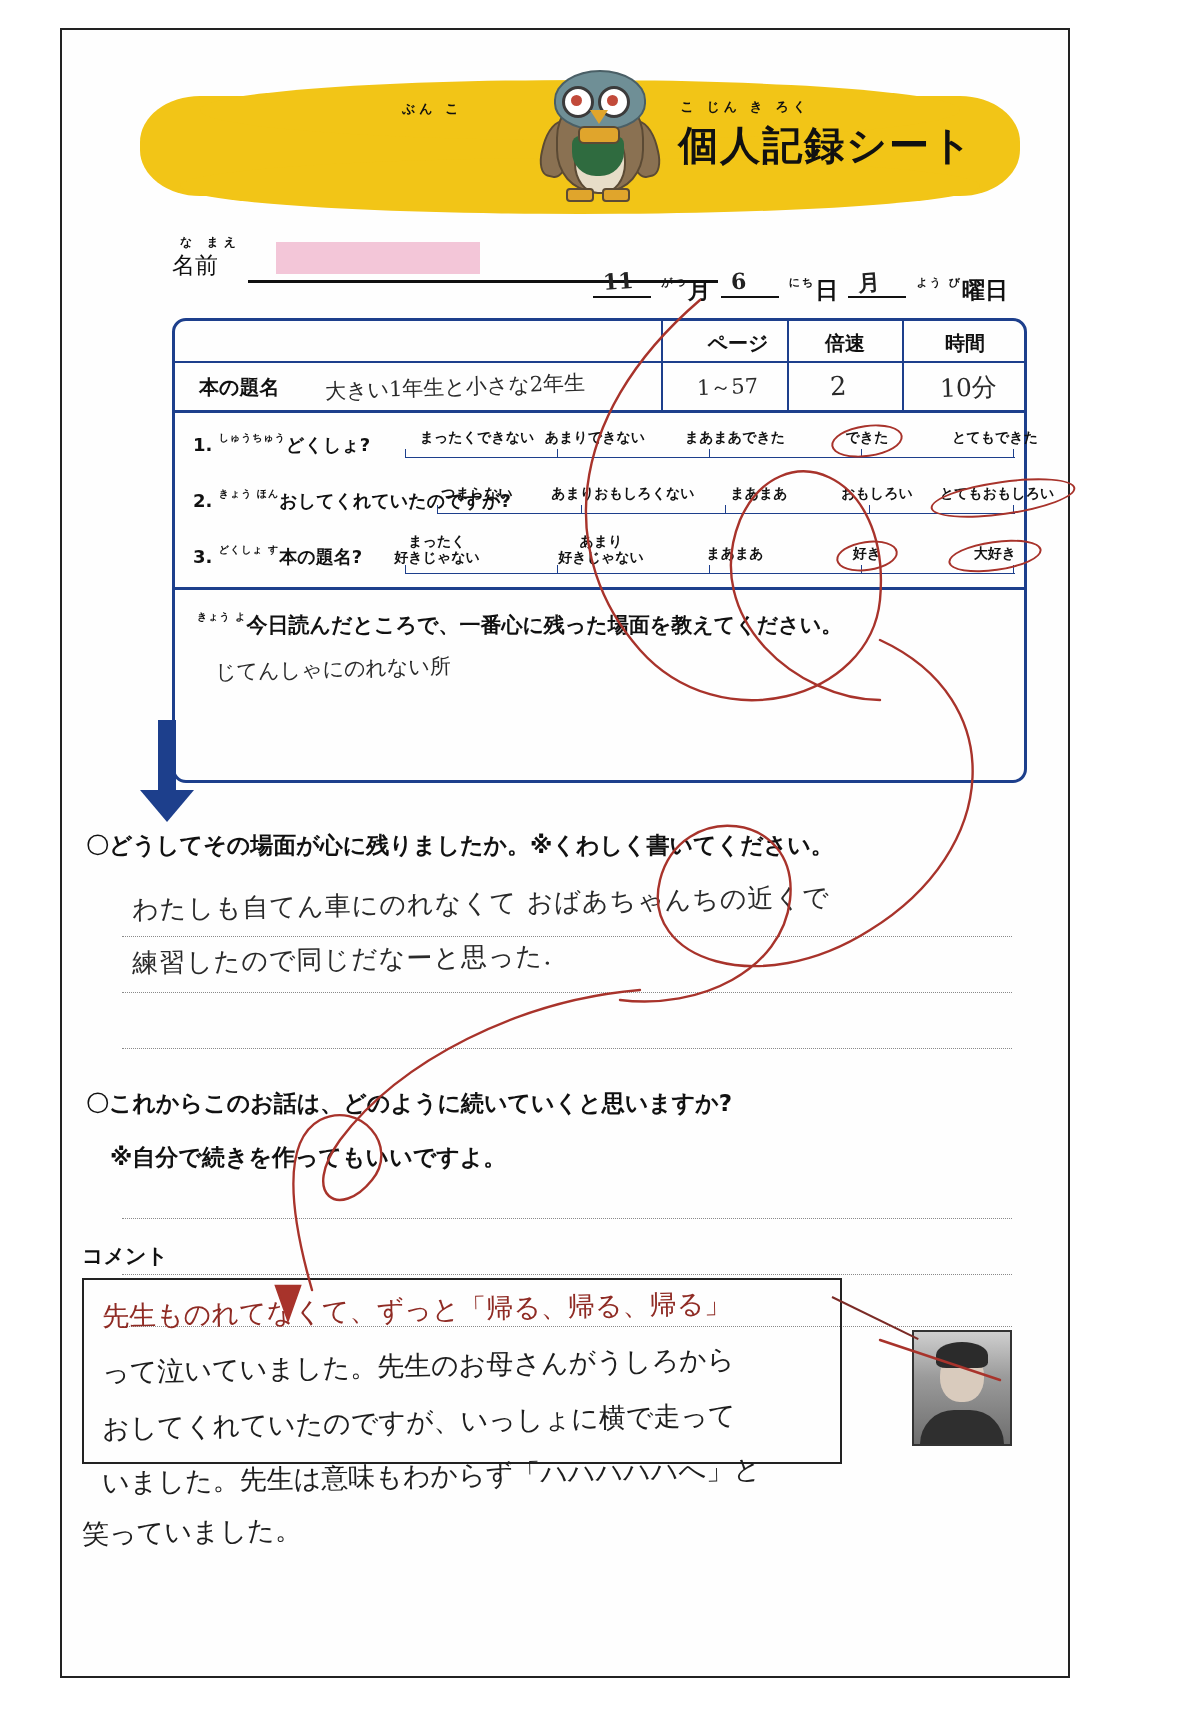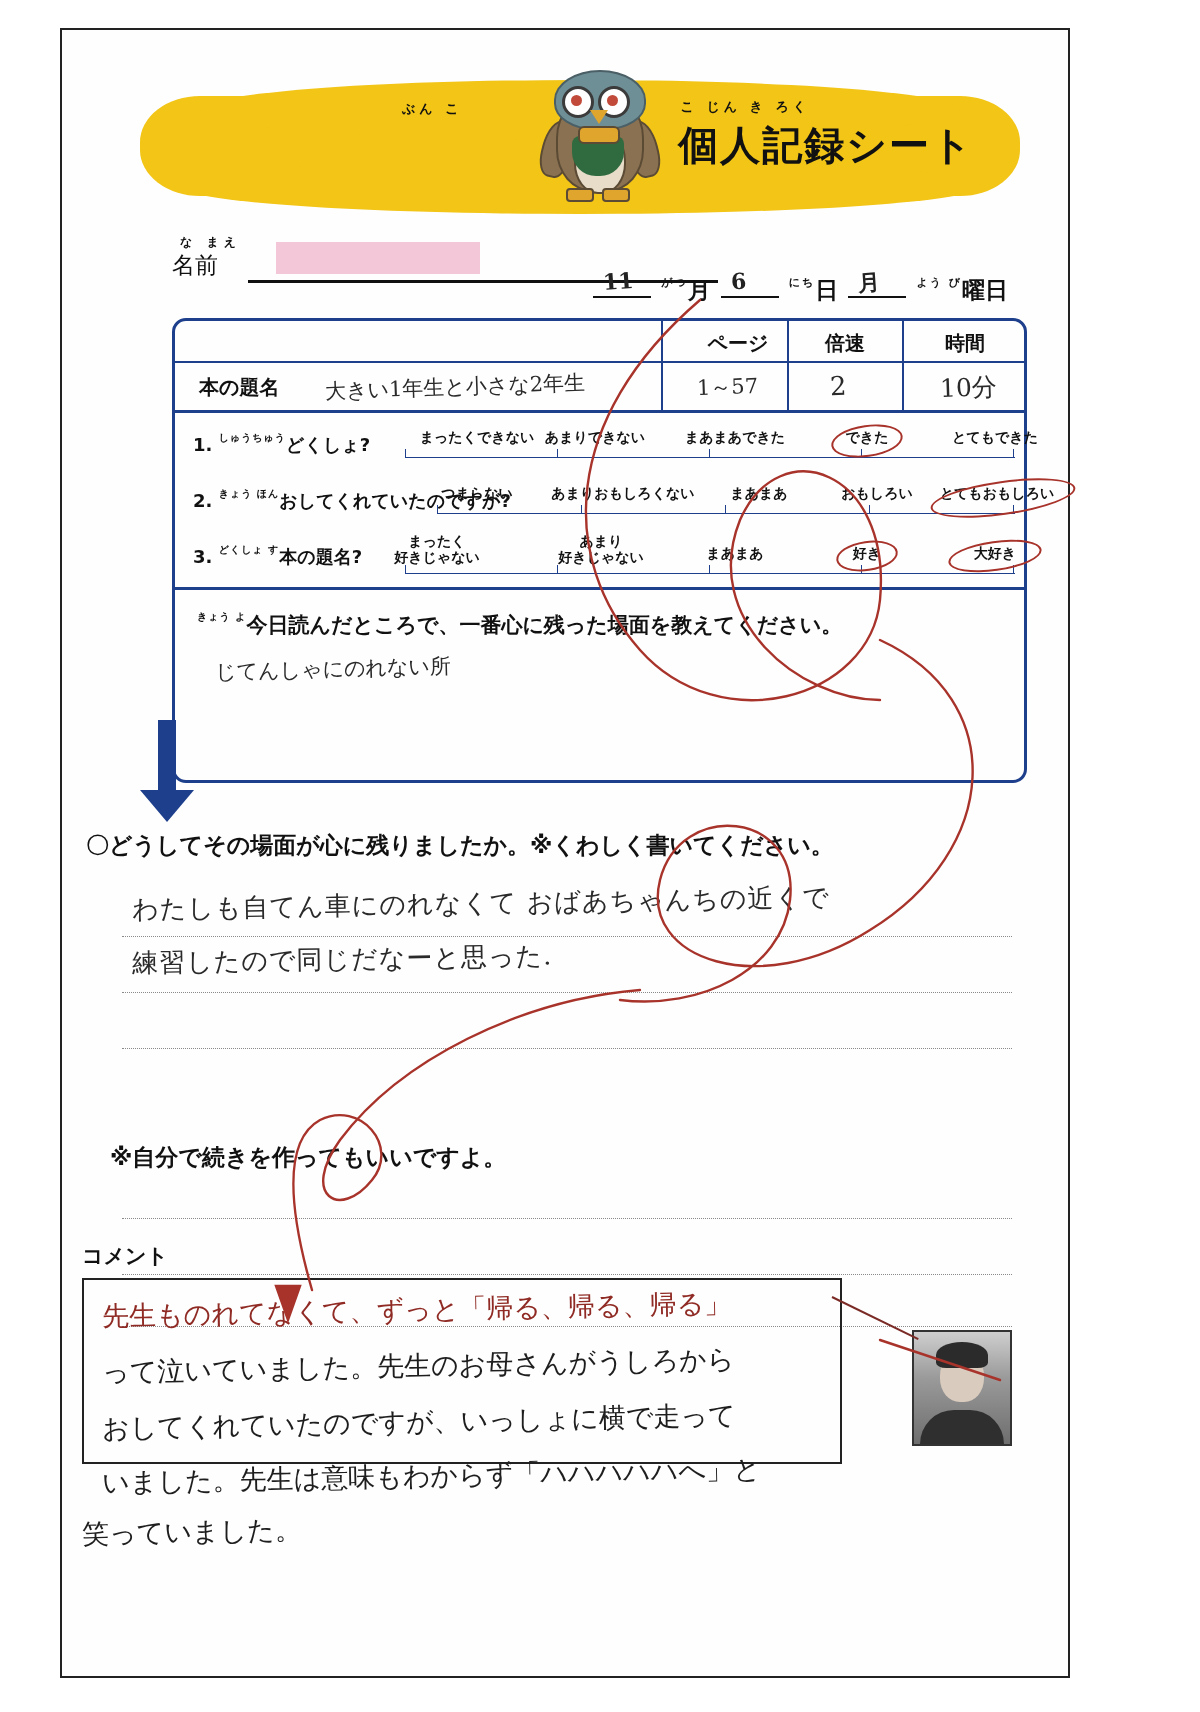--- a/index.html
+++ b/index.html
@@ -647,20 +647,21 @@
   <div class="arrow-down"></div>
   <div class="arrow-head"></div>
 
   <div class="prompt" style="left:24px; top:800px;">〇どうしてその場面が心に残りましたか。※くわしく書いてください。</div>
   <div class="ruleline" style="left:60px; top:906px; width:890px;"></div>
   <div class="ruleline" style="left:60px; top:962px; width:890px;"></div>
   <div class="ruleline" style="left:60px; top:1018px; width:890px;"></div>
   <div class="hand-text" style="left:70px; top:856px;">わたしも自てん車にのれなくて おばあちゃんちの近くで</div>
   <div class="hand-text" style="left:70px; top:912px;">練習したので同じだなーと思った.</div>
 
+  <div class="prompt" style="left:24px; top:1058px;">〇これからこのお話は、どのように続いていくと思いますか?</div>
   <div class="prompt" style="left:48px; top:1112px;">※自分で続きを作ってもいいですよ。</div>
   <div class="ruleline" style="left:60px; top:1188px; width:890px;"></div>
   <div class="ruleline" style="left:60px; top:1244px; width:890px;"></div>
   <div class="ruleline" style="left:60px; top:1296px; width:890px;"></div>
 
   <div class="comment-label" style="left:20px; top:1212px;">コメント</div>
   <div class="comment-box" style="left:20px; top:1248px; width:760px; height:186px;"></div>
   <div class="photo" style="left:850px; top:1300px;">
     <div class="face"></div>
     <div class="hair"></div>

